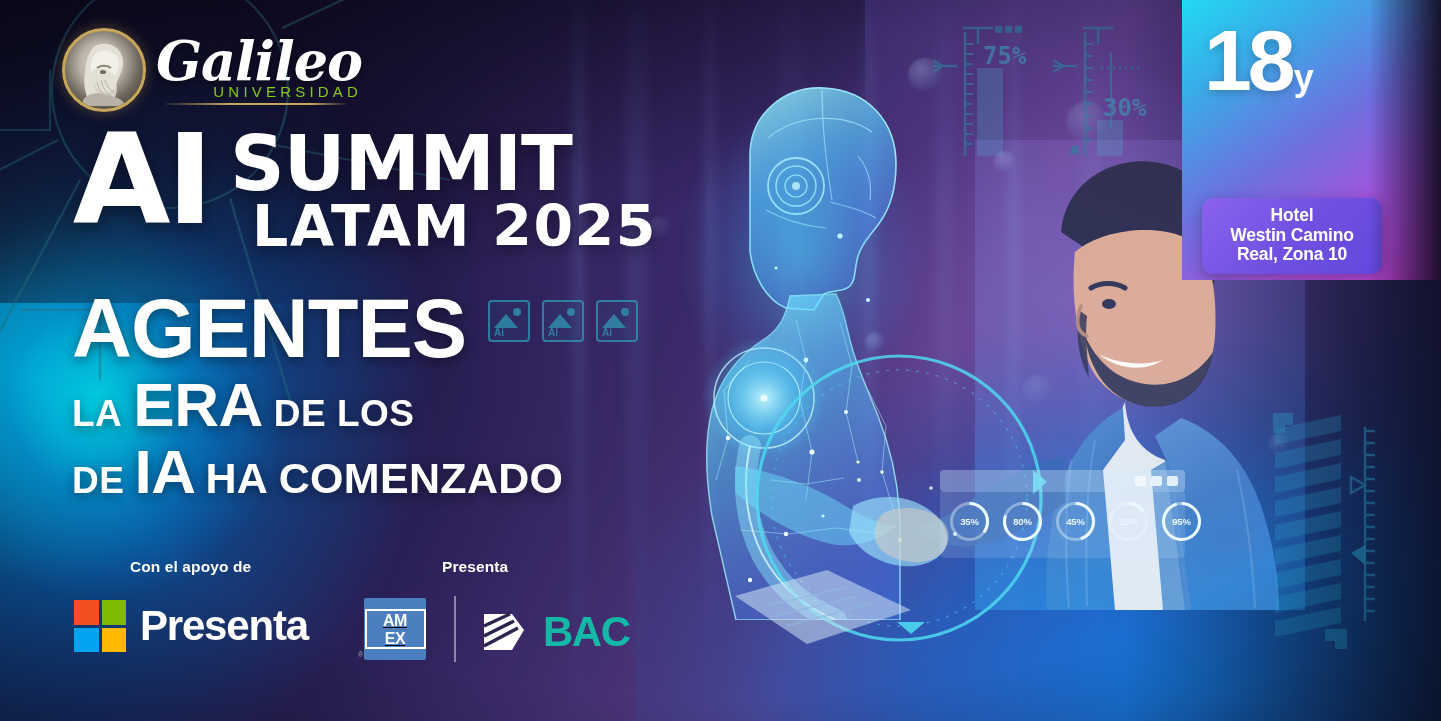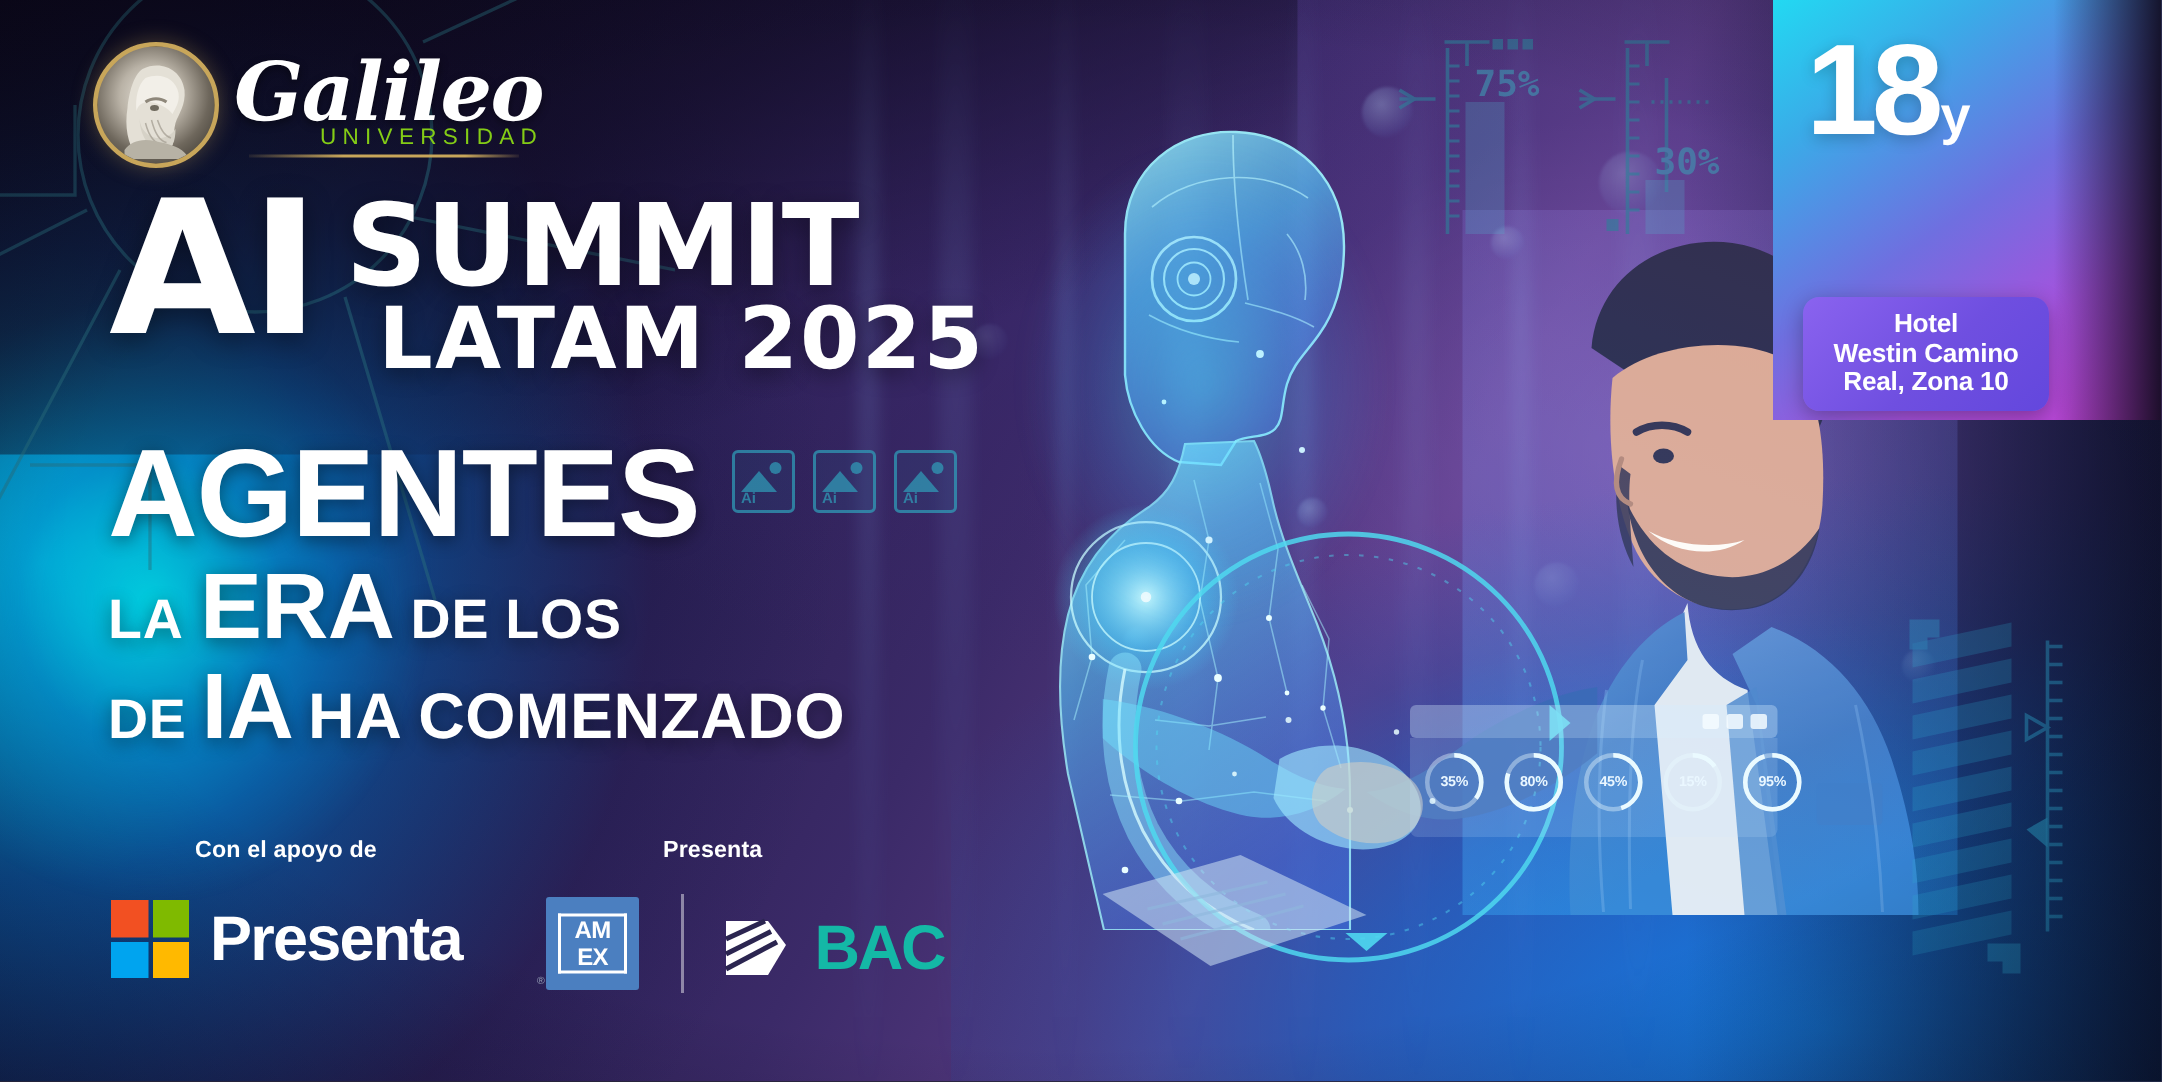--- a/index.html
+++ b/index.html
@@ -192,21 +192,21 @@
   .sp-label.b { left:368px; }
   .sp-logos { position:relative; height:70px; margin-top:14px; }
 
   .ms-logo { position:absolute; left:0; top:4px; display:flex; align-items:center; gap:14px; }
   .ms-grid { width:52px; height:52px; display:grid; grid-template-columns:1fr 1fr; grid-template-rows:1fr 1fr; gap:3px; }
   .ms-grid i { display:block; }
   .ms-word { font-size:42px; font-weight:bold; color:#fff; letter-spacing:-1.2px; line-height:1; }
 
   .amex { position:absolute; left:290px; top:2px; width:62px; height:62px; background:#4b7fc0; border-radius:2px;
           display:flex; align-items:center; justify-content:center; }
-  .amex-inner { width:46px; }
+  .amex-inner { width:61px;text-decoration:underline; }
   .amex-row {
     color:#fff; font-size:16px; font-weight:bold; line-height:1;
     border:2px solid #fff; text-align:center; letter-spacing:-.5px;
   }
   .amex-row.top { border-bottom:none; padding:2px 0 1px; }
   .amex-row.bot { border-top:none; padding:1px 0 0; }
   .amex-r { position:absolute; left:-6px; bottom:2px; font-size:7px; color:#9aa4bb; }
 
   .divider { position:absolute; left:380px; top:0; width:2px; height:66px; background:rgba(255,255,255,.45); }
 
@@ -222,21 +222,21 @@
   .date-panel .pfade {
     position:absolute; right:0; top:0; width:72px; height:100%;
     background:linear-gradient(270deg, rgba(14,10,28,.92) 0%, rgba(14,10,28,0) 100%);
   }
   .dates { position:absolute; left:22px; top:26px; color:#fff; }
   .dline { display:flex; align-items:baseline; }
   .dnum { font-size:86px; font-weight:bold; line-height:.80; letter-spacing:-4px; text-shadow:0 3px 10px rgba(0,0,0,.22); }
   .dy { font-size:36px; font-weight:bold; margin-left:2px; line-height:1; }
   .dmon { font-size:46px; font-weight:bold; margin-left:3px; line-height:1; letter-spacing:-1px; }
   .venue {
-    position:absolute; left:20px; top:198px; width:164px;
+    position:absolute; left:20px; top:198px; width:180px;
     background:linear-gradient(135deg, #8a63ef 0%, #6f4fe0 55%, #6347dd 100%);
     border-radius:11px; padding:8px 6px 9px;
     text-align:center; color:#fff;
     font-size:17.5px; font-weight:bold; line-height:1.12; letter-spacing:-.2px;
     box-shadow:0 4px 14px rgba(0,0,0,.3);
   }
 </style>
 </head>
 <body>
 

